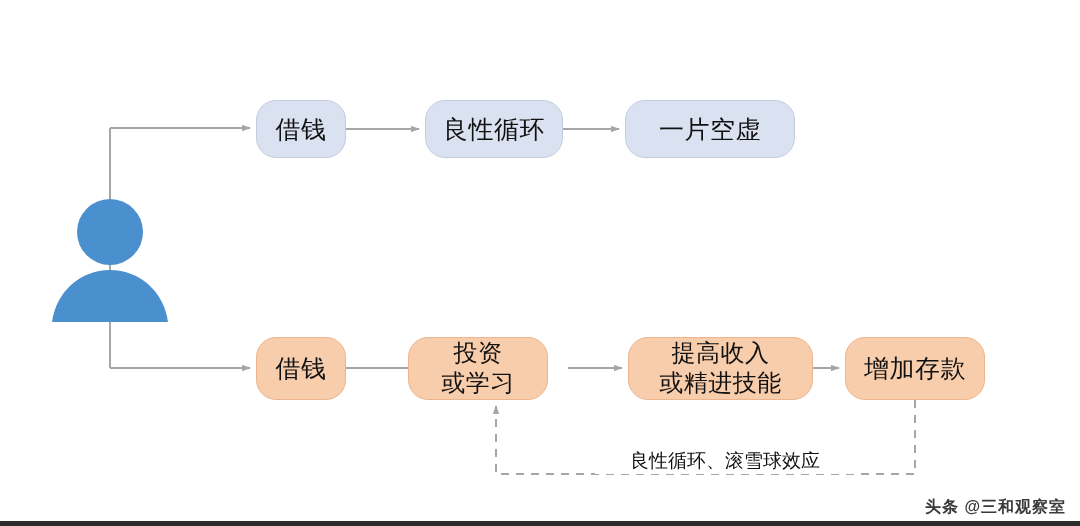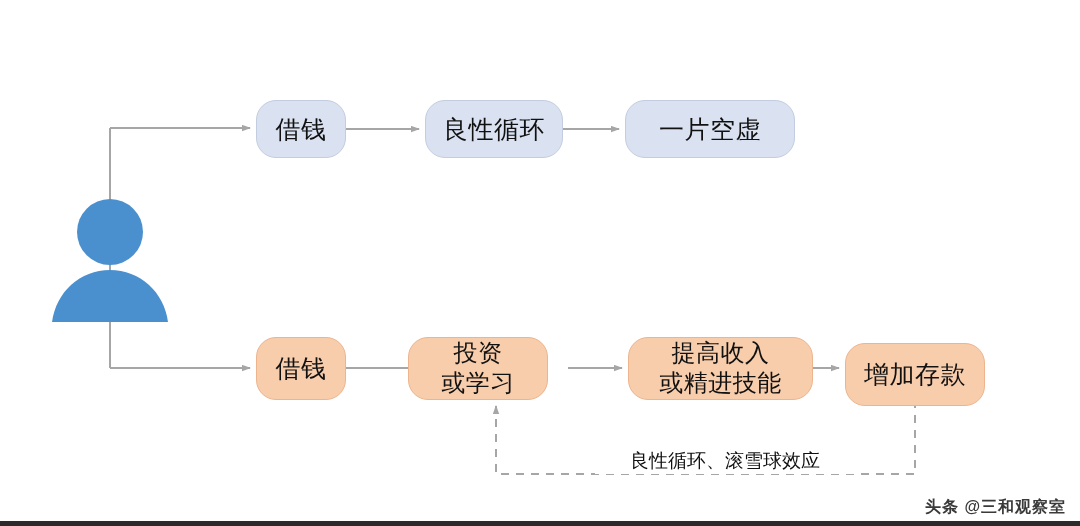--- a/index.html
+++ b/index.html
@@ -144,21 +144,21 @@
     <span>借钱</span>
   </div>
   <div class="node peach two-line" style="left:408px; top:337px; width:140px; height:63px;">
     <span>投资
 或学习</span>
   </div>
   <div class="node peach two-line" style="left:628px; top:337px; width:185px; height:63px;">
     <span>提高收入
 或精进技能</span>
   </div>
-  <div class="node peach" style="left:845px; top:337px; width:140px; height:63px;margin-top:6px;">
+  <div class="node peach" style="left:845px; top:337px; width:140px; height:63px;">
     <span>增加存款</span>
   </div>
 
   <div id="loop-label">良性循环、滚雪球效应</div>
 
   <div id="watermark">头条 @三和观察室</div>
 
   <div id="bottom-rule"></div>
 </div>
 

